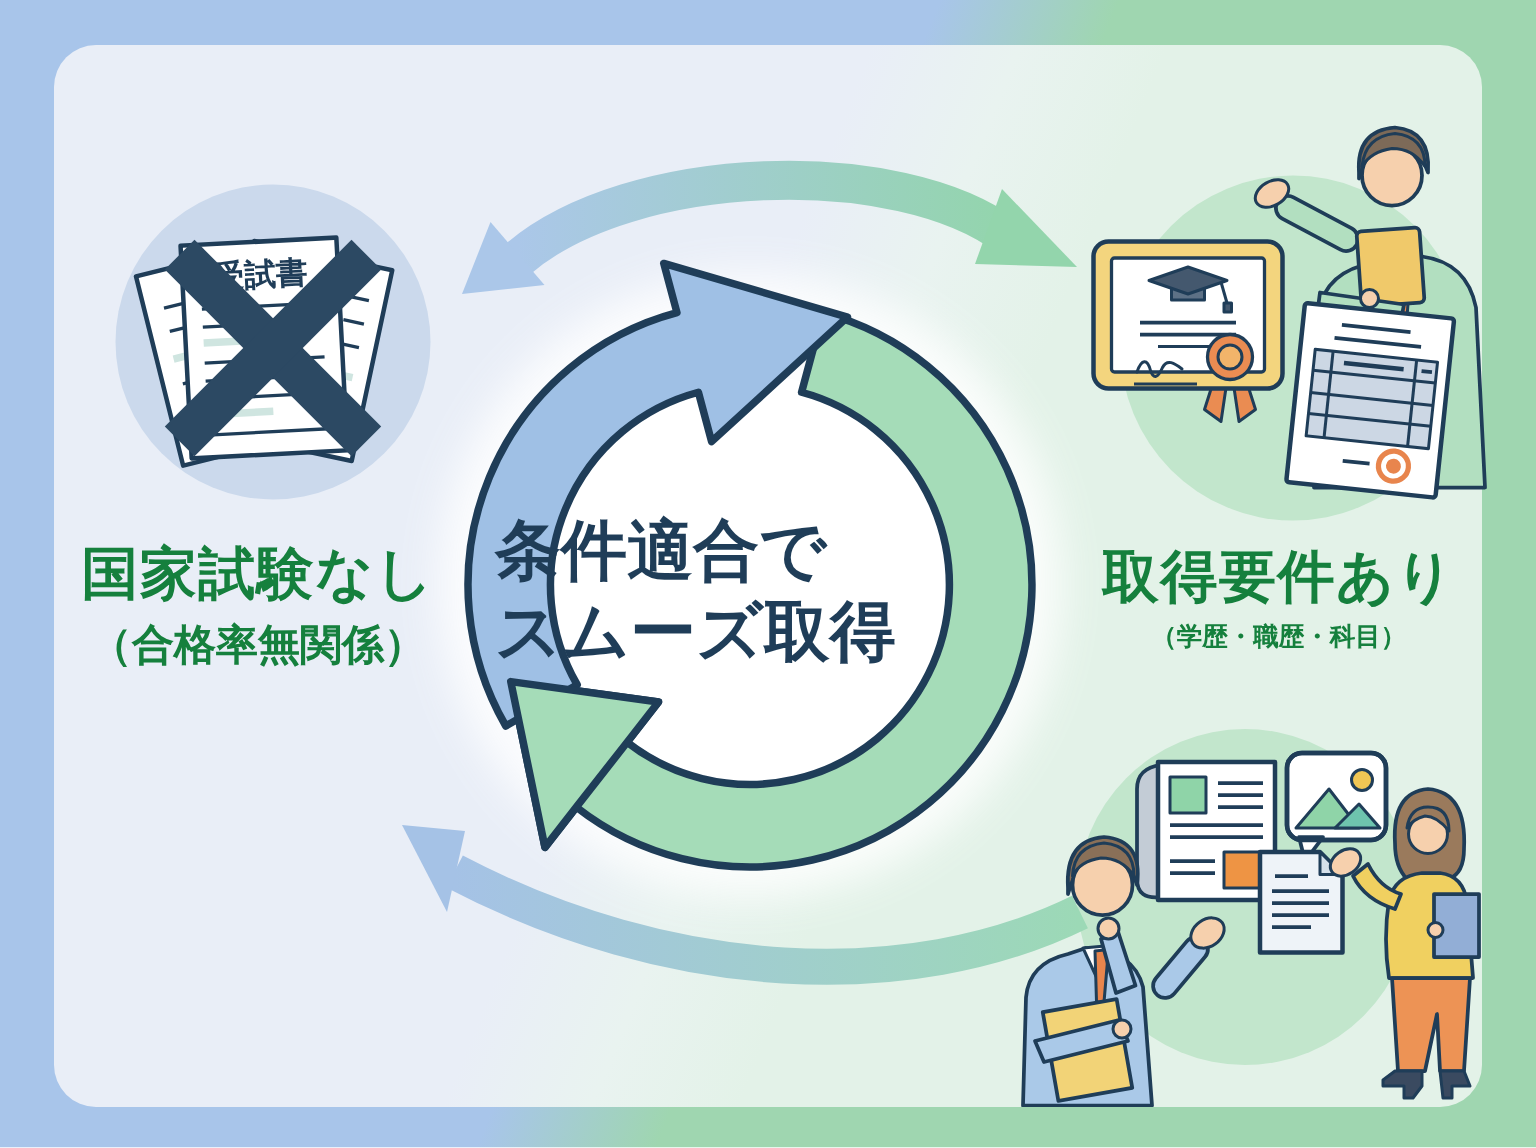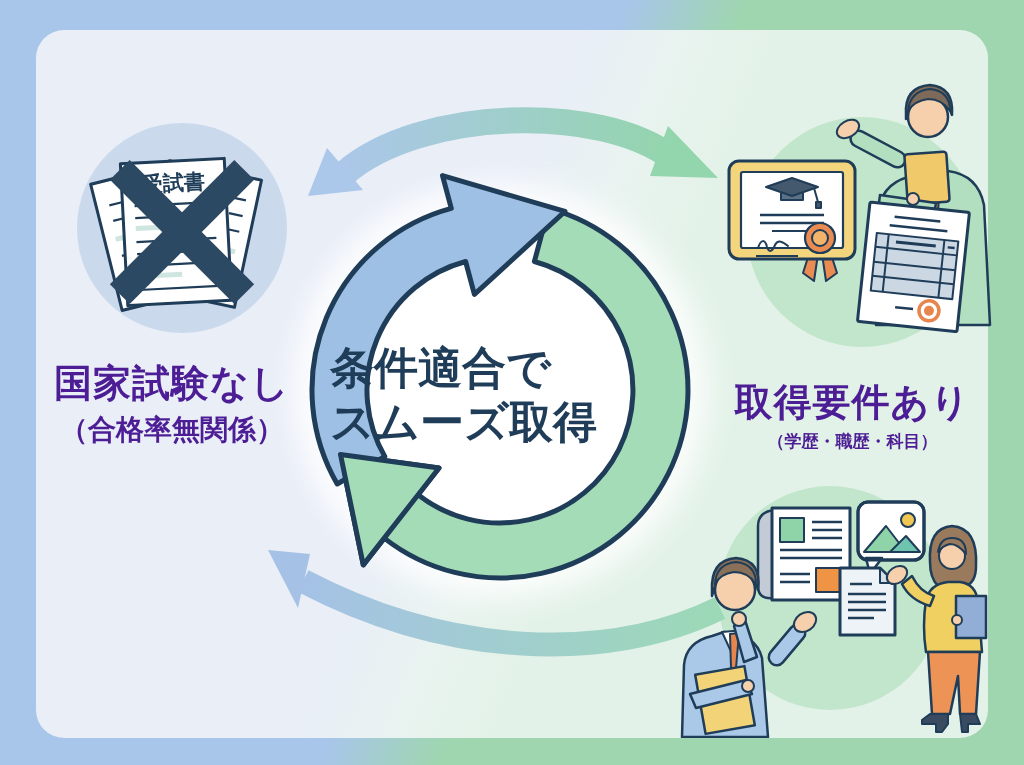--- a/index.html
+++ b/index.html
@@ -11,21 +11,21 @@
   .frame{
     position:absolute;inset:0;
     background:linear-gradient(112deg,#a8c5ea 0%,#a8c5ea 47%,#9fd6b0 56%,#9fd6b0 100%);
   }
   .card{
     position:absolute;left:36px;top:30px;width:952px;height:708px;border-radius:28px;
     background:linear-gradient(112deg,#e9eef7 0%,#e9eef7 44%,#e9f3f0 52%,#e3f2e8 60%,#e3f2e8 100%);
     overflow:hidden;
   }
   svg{position:absolute;display:block;}
-  .label{position:absolute;text-align:center;color:#4c1d95;z-index:30;}
+  .label{position:absolute;text-align:center;color:#15803d;z-index:30;}
   .label .h{font-weight:900;font-size:38px;line-height:1.25;letter-spacing:1px;}
   .label .s{font-weight:700;font-size:28px;line-height:1.3;margin-top:4px;}
   .center-label{
     position:absolute;left:330px;top:320px;width:340px;height:150px;z-index:30;
     display:flex;flex-direction:column;align-items:flex-start;justify-content:center;
     color:#1f3d58;font-weight:900;font-size:44px;line-height:1.22;text-align:center;letter-spacing:0px;
   }
   .z10{z-index:10}.z20{z-index:20}.z25{z-index:25}
 </style>
 </head>
@@ -238,16 +238,16 @@
 <div class="center-label">
   <div>条件適合で</div>
   <div>スムーズ取得</div>
 </div>
 
 <div class="label" style="left:22px;top:360px;width:300px;">
   <div class="h">国家試験なし</div>
   <div class="s">（合格率無関係）</div>
 </div>
 
-<div class="label" style="left:705px;top:362px;width:295px;margin-top:17px;">
+<div class="label" style="left:705px;top:362px;width:295px;">
   <div class="h">取得要件あり</div>
   <div class="s" style="font-size:17px;">（学歴・職歴・科目）</div>
 </div>
 
 </body></html>

